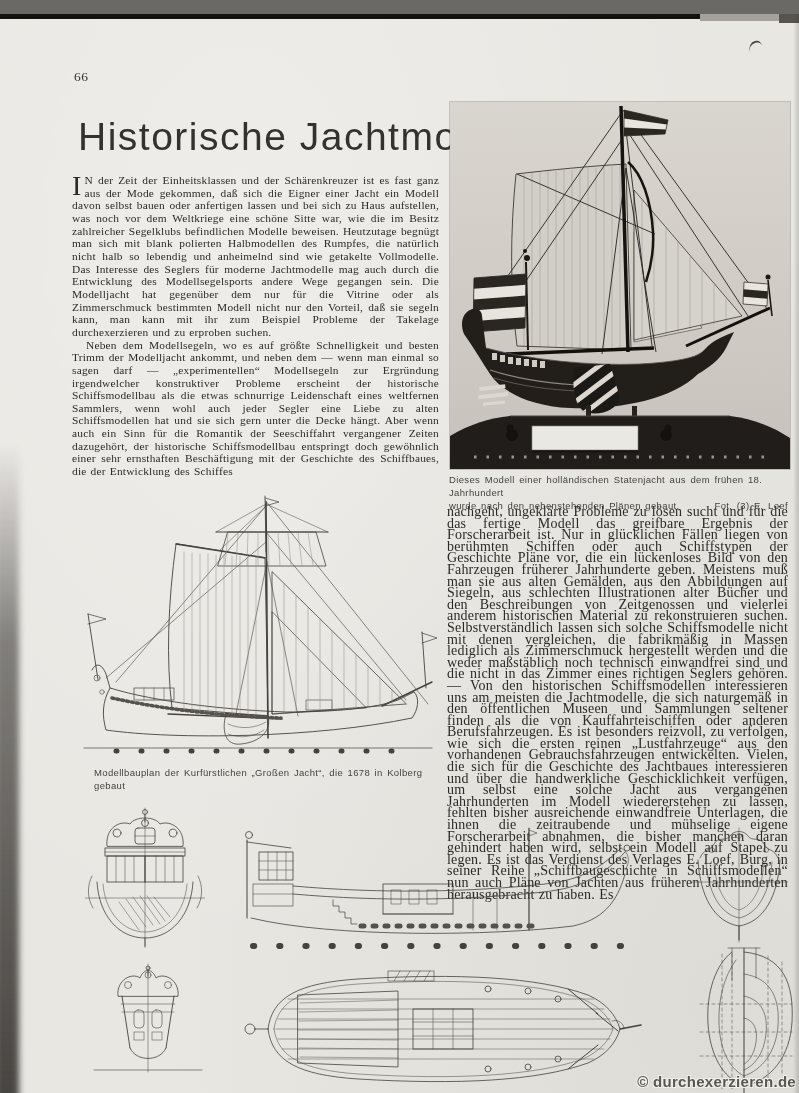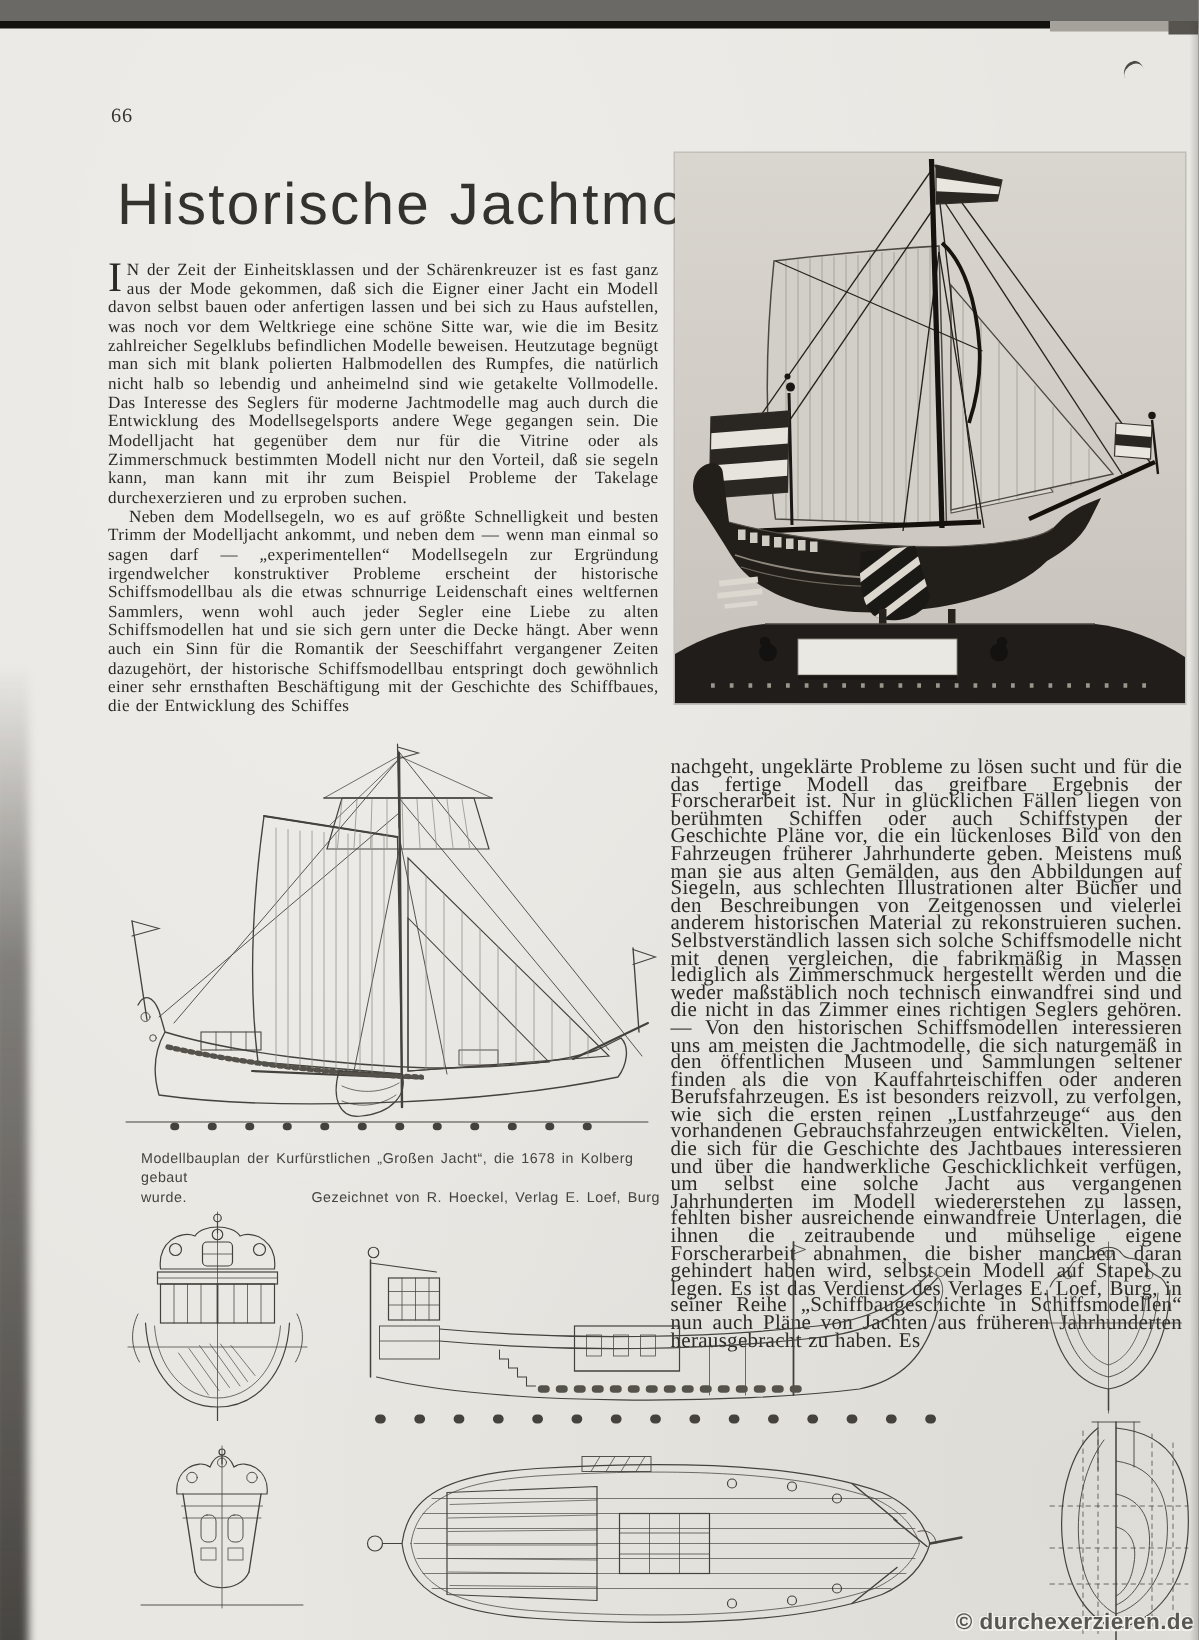--- a/index.html
+++ b/index.html
@@ -185,20 +185,27 @@
       <g fill="#141210">
         <circle cx="62" cy="333" r="6"></circle>
           <circle cx="60" cy="326" r="3.5"></circle>
         <circle cx="216" cy="333" r="6"></circle>
           <circle cx="218" cy="326" r="3.5"></circle>
       </g>
       <line x1="24" y1="355" x2="316" y2="355" stroke="#9b968c" stroke-width="3" stroke-dasharray="2.5 10"></line>
     </svg>
   </figure>
 
+  <div class="caption photo-caption">
+    <div>Dieses Modell einer holländischen Statenjacht aus dem frühen 18. Jahrhundert</div>
+    <div class="cap-row">
+      <span>wurde nach den nebenstehenden Plänen gebaut.</span>
+      <span>Fot. (3) E. Loef</span>
+    </div>
+  </div>
 
   <div class="col-right">
     <p class="body">nachgeht, ungeklärte Probleme zu lösen sucht und für die das fertige Modell das greifbare Ergebnis der Forscherarbeit ist. Nur in glücklichen Fällen liegen von berühmten Schiffen oder auch Schiffstypen der Geschichte Pläne vor, die ein lückenloses Bild von den Fahrzeugen früherer Jahrhunderte geben. Meistens muß man sie aus alten Gemälden, aus den Abbildungen auf Siegeln, aus schlechten Illustrationen alter Bücher und den Beschreibungen von Zeitgenossen und vielerlei anderem historischen Material zu rekonstruieren suchen. Selbstverständlich lassen sich solche Schiffsmodelle nicht mit denen vergleichen, die fabrikmäßig in Massen lediglich als Zimmerschmuck hergestellt werden und die weder maßstäblich noch technisch einwandfrei sind und die nicht in das Zimmer eines richtigen Seglers gehören. — Von den historischen Schiffsmodellen interessieren uns am meisten die Jachtmodelle, die sich naturgemäß in den öffentlichen Museen und Sammlungen seltener finden als die von Kauffahrteischiffen oder anderen Berufsfahrzeugen. Es ist besonders reizvoll, zu verfolgen, wie sich die ersten reinen „Lustfahrzeuge“ aus den vorhandenen Gebrauchsfahrzeugen entwickelten. Vielen, die sich für die Geschichte des Jachtbaues interessieren und über die handwerkliche Geschicklichkeit verfügen, um selbst eine solche Jacht aus vergangenen Jahrhunderten im Modell wiedererstehen zu lassen, fehlten bisher ausreichende einwandfreie Unterlagen, die ihnen die zeitraubende und mühselige eigene Forscherarbeit abnahmen, die bisher manchen daran gehindert haben wird, selbst ein Modell auf Stapel zu legen. Es ist das Verdienst des Verlages E. Loef, Burg, in seiner Reihe „Schiffbaugeschichte in Schiffsmodellen“ nun auch Pläne von Jachten aus früheren Jahrhunderten herausgebracht zu haben. Es</p>
   </div>
 
   <figure class="sailplan-fig">
     <svg width="364" height="270" viewBox="0 0 364 270" class="line-art">
       <g stroke="#45423d">
 
         <line x1="8" y1="256" x2="356" y2="256" stroke-width=".7"></line>
@@ -279,24 +286,20 @@
         <line x1="280" y1="163" x2="280" y2="216"></line>
           <line x1="292" y1="175" x2="292" y2="215"></line>
           <line x1="304" y1="186" x2="304" y2="214"></line>
         <line x1="316" y1="198" x2="316" y2="213"></line>
       </g>
     </svg>
   </figure>
 
   <div class="caption left-caption">
     <div>Modellbauplan der Kurfürstlichen „Großen Jacht“, die 1678 in Kolberg gebaut</div>
-    <div class="cap-row">
-      <span>wurde.</span>
-      <span>Gezeichnet von R. Hoeckel, Verlag E. Loef, Burg</span>
-    </div>
   </div>
 
   <figure class="figA">
     <svg width="120" height="143" viewBox="0 0 120 143" class="line-art">
       <line x1="60" y1="2" x2="60" y2="140" stroke-width=".5"></line>
       <circle cx="60" cy="6" r="2.5"></circle>
         <line x1="60" y1="9" x2="60" y2="16"></line>
       <path d="M22,40 C20,22 35,14 45,18 C50,10 70,10 75,18 C85,14 100,22 98,40 Z"></path>
       <circle cx="32" cy="27" r="4"></circle>
         <circle cx="60" cy="17" r="3.5"></circle>

